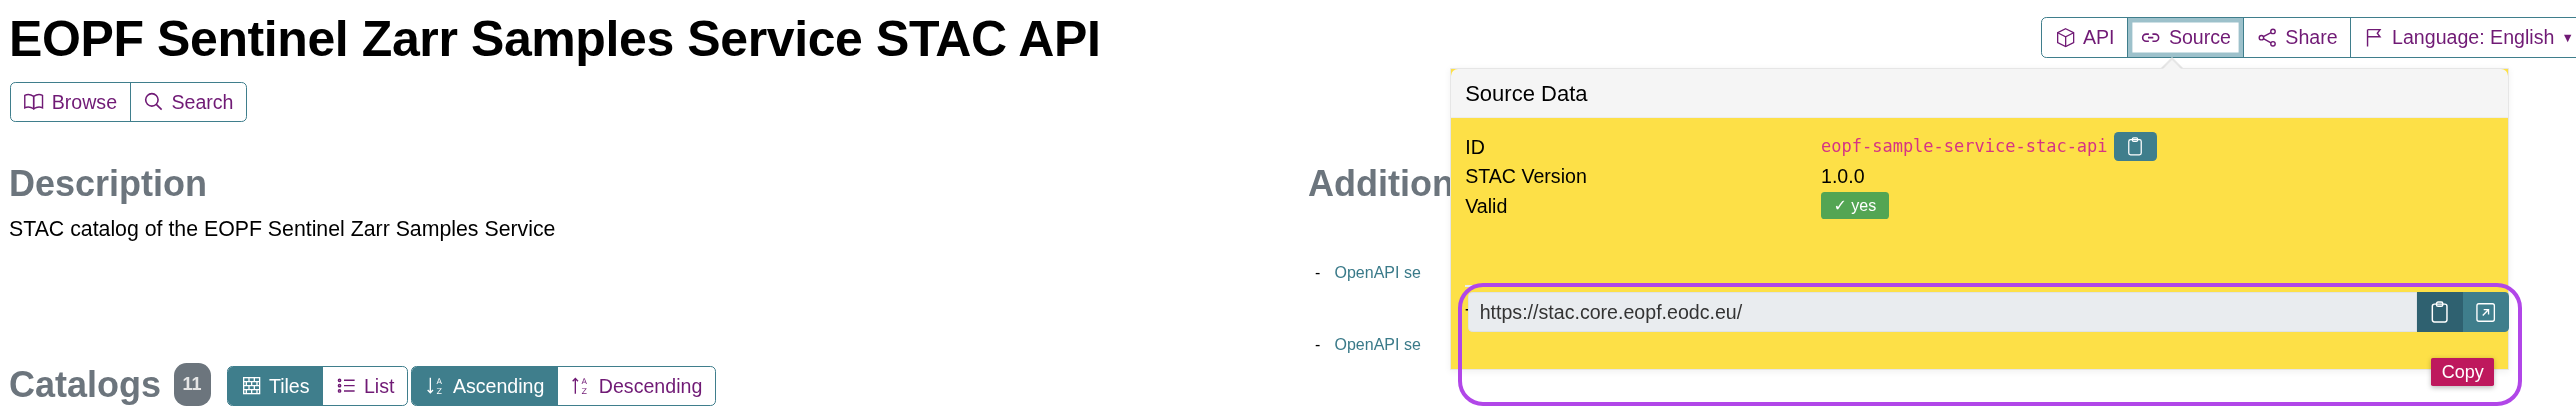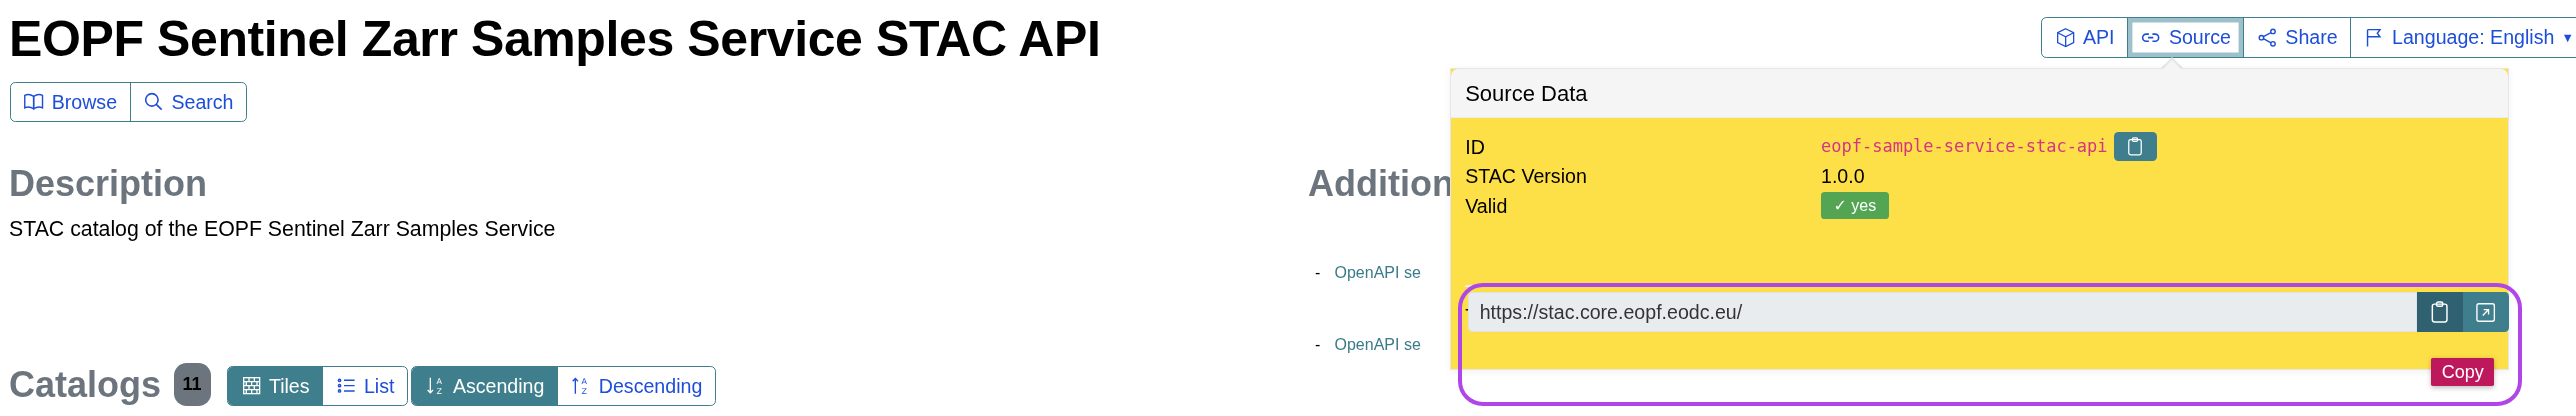--- a/index.html
+++ b/index.html
@@ -3,39 +3,39 @@
 <meta charset="utf-8">
 <style>
   * { box-sizing: border-box; margin: 0; padding: 0; }
   html, body { width: 2576px; height: 416px; overflow: hidden; background: #ffffff; }
   body { font-family: "Liberation Sans", "DejaVu Sans", sans-serif; color: #212529; position: relative; font-size: 21.3px; }
   .abs { position: absolute; }
 
   .page-title { left: 9px; top: 10.7px; font-size: 50px; font-weight: 700; color: #000; letter-spacing: -0.4px; line-height: 57px; white-space: nowrap; }
 
   .btn-group { display: flex; border: 1.8px solid #3f7e8c; border-radius: 5.3px; overflow: hidden; background: #fff; }
-  .btn-group .btn { display: flex; align-items: center; gap: 7.1px; padding: 0 12.5px; color: #1d4ed8; font-size: 19.6px; white-space: nowrap; cursor: pointer; height: 100%; }
+  .btn-group .btn { display: flex; align-items: center; gap: 7.1px; padding: 0 12.5px; color: #701a75; font-size: 19.6px; white-space: nowrap; cursor: pointer; height: 100%; }
   .btn-group .btn + .btn { border-left: 1.8px solid #3f7e8c; }
   .btn-group .btn.active { background: #3f7e8c; color: #ffffff; }
   .btn svg { width: 21.3px; height: 21.3px; flex: none; }
 
   .nav-group { left: 9.8px; top: 82px; height: 40px; }
 
   .h2 { font-size: 36px; font-weight: 700; color: #6c757d; line-height: 43px; white-space: nowrap; }
   .desc-heading { left: 9px; top: 162px; }
   .desc-text { left: 9px; top: 217px; font-size: 21.3px; color: #000; white-space: nowrap; }
 
   .addl-heading { left: 1308px; top: 162px; }
   .addl-list { left: 1315px; top: 217px; list-style: none; }
   .addl-list li { font-size: 16px; line-height: 32px; color: #000; white-space: nowrap; margin-top: 40px; }
   .addl-list li .dash { margin-right: 14.2px; }
   .addl-list li a { color: #3a7a89; text-decoration: none; }
 
   .catalogs-heading { left: 9px; top: 363px; display: flex; align-items: center; gap: 12.5px; justify-content: flex-end; }
-  .count-badge { background: #6c757d; color: #000000; font-size: 18px; font-weight: 700; border-radius: 12.5px; padding: 11px 9px; line-height: 21.3px; }
+  .count-badge { background: #6c757d; color: #e5e5e5; font-size: 18px; font-weight: 700; border-radius: 12.5px; padding: 11px 9px; line-height: 21.3px; }
   .view-group { left: 227px; top: 366px; height: 40px; }
   .sort-group { left: 411px; top: 366px; height: 40px; }
 
   .toolbar { left: 2041px; top: 17px; height: 41px; }
   .toolbar .btn.focused { box-shadow: 0 0 0 4.4px #9dc1cb inset; }
 
   
   .popover { left: 1450px; top: 68px; width: 1059px; height: 302px; background: #fde047; border: 1.8px solid #e6e6e6; border-radius: 1px; box-shadow: 0 1.8px 7.1px rgba(0,0,0,0.06); }
   .popover-arrow { left: 2161px; top: 57px; width: 0; height: 0; border-left: 11.6px solid transparent; border-right: 11.6px solid transparent; border-bottom: 11.6px solid #e6e6e6; }
   .popover-arrow-inner { left: 2163px; top: 60px; width: 0; height: 0; border-left: 9.8px solid transparent; border-right: 9.8px solid transparent; border-bottom: 9.8px solid #f5f5f5; }

